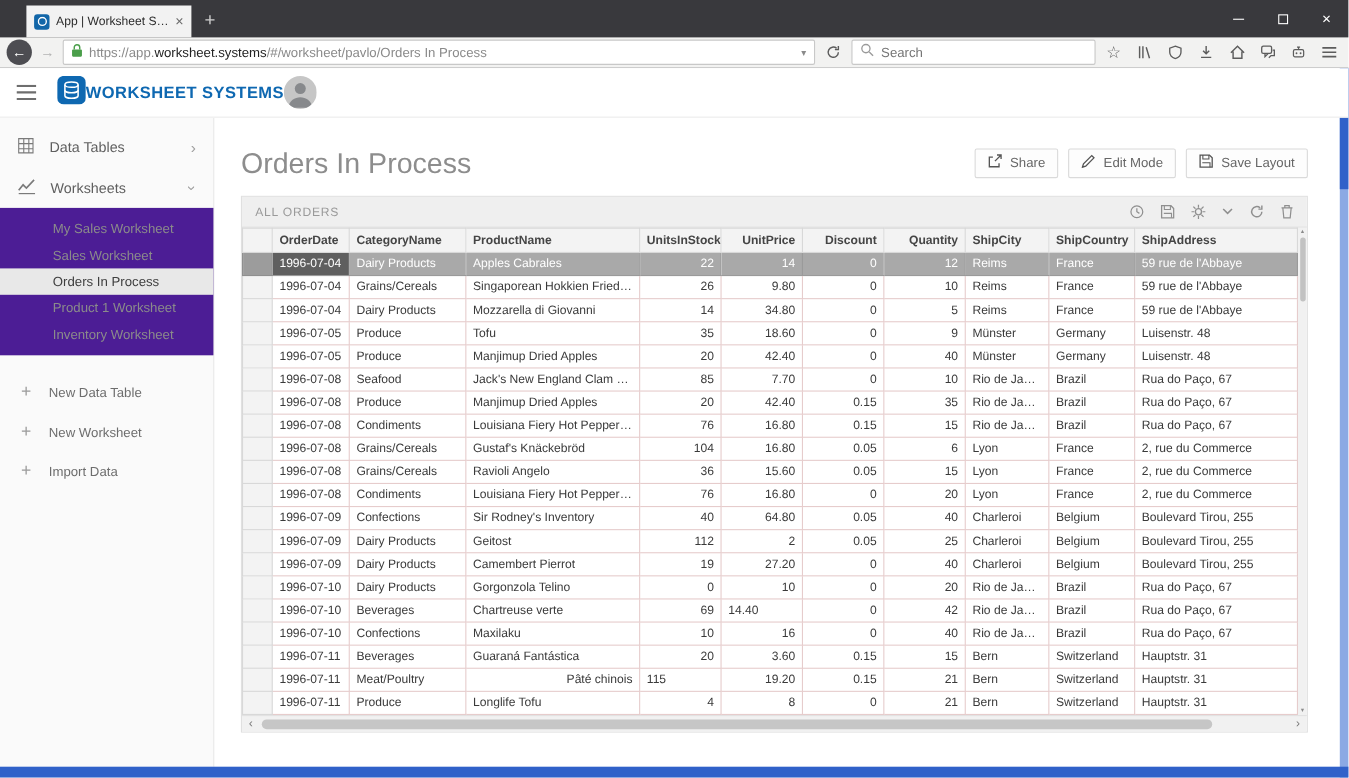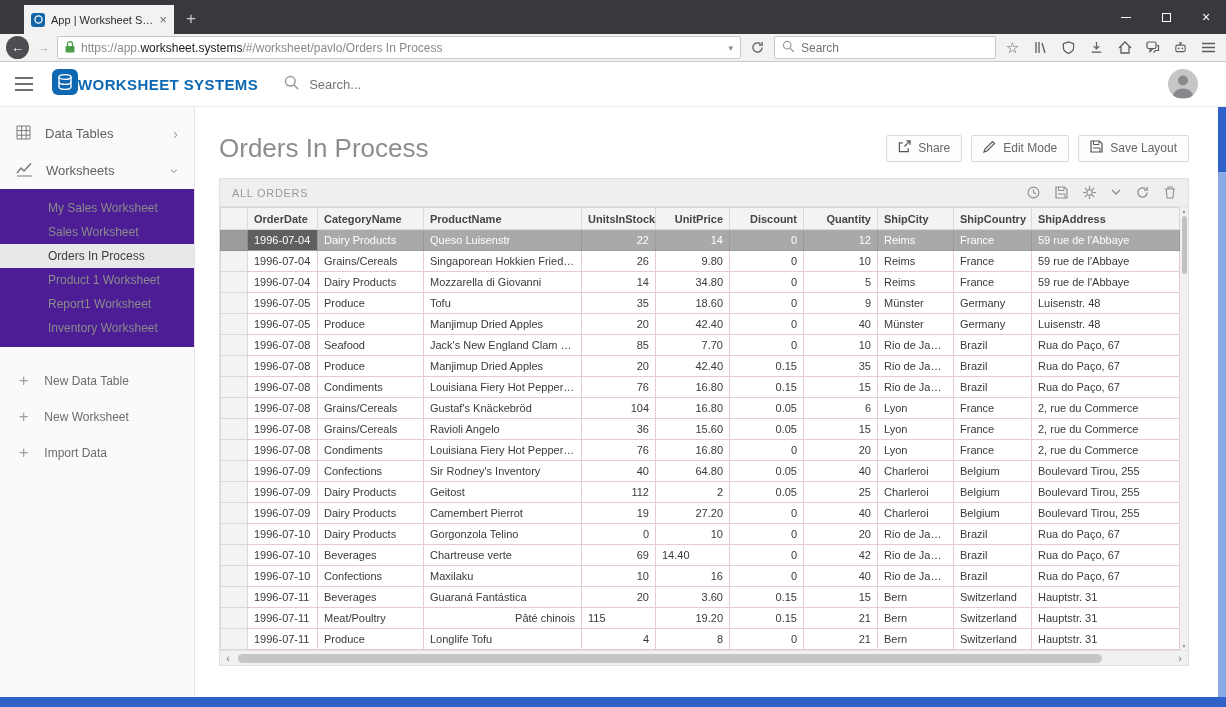--- a/index.html
+++ b/index.html
@@ -196,29 +196,20 @@
     <div class="logo">
       <span>
         <svg width="26" height="26" viewBox="0 0 26 26">
             <rect width="26" height="26" rx="6" fill="#0e68b1"></rect>
             <ellipse cx="13" cy="8" rx="6" ry="2.4" fill="none" stroke="#fff" stroke-width="1.4"></ellipse>
             <path d="M7 8v10c0 1.3 2.7 2.4 6 2.4s6-1.1 6-2.4V8" fill="none" stroke="#fff" stroke-width="1.4"></path>
             <path d="M7 13c0 1.3 2.7 2.4 6 2.4s6-1.1 6-2.4" fill="none" stroke="#fff" stroke-width="1.4"></path>
           </svg>
       </span>
       <span class="logo-text">WORKSHEET SYSTEMS</span>
-    </div>
-    <div class="app-search">
-      <span>
-        <svg width="15" height="15" viewBox="0 0 15 15">
-            <circle cx="6.3" cy="6.3" r="4.8" fill="none" stroke="#9a9a9a" stroke-width="1.5"></circle>
-            <path d="M10 10l4.2 4.2" stroke="#9a9a9a" stroke-width="1.5"></path>
-          </svg>
-      </span>
-      <input placeholder="Search..." style="">
     </div>
     <span class="avatar">
       <svg width="30" height="30" viewBox="0 0 30 30">
           <rect width="30" height="30" fill="#c6c6c6"></rect>
           <circle cx="15" cy="11.5" r="5" fill="#87898c"></circle>
           <path d="M4 29c1-6.5 6-9.5 11-9.5s10 3 11 9.5" fill="#87898c"></path>
         </svg>
     </span>
   </div>
 
@@ -243,21 +234,20 @@
         </span>
         <span>Worksheets</span>
         <span class="chev down">›</span>
       </div>
 
       <div class="ws-list">
           <div class="ws-item">My Sales Worksheet</div>
           <div class="ws-item">Sales Worksheet</div>
           <div class="ws-item selected">Orders In Process</div>
           <div class="ws-item">Product 1 Worksheet</div>
-          <div class="ws-item">Report1 Worksheet</div>
           <div class="ws-item">Inventory Worksheet</div>
         </div>
 
       <div class="side-actions">
         <div class="side-action">
           <span class="plus">+</span>
           <span>New Data Table</span>
         </div>
         <div class="side-action">
           <span class="plus">+</span>
@@ -372,21 +362,21 @@
                   <th style="text-align:left">ShipCity</th>
                   <th style="text-align:left">ShipCountry</th>
                   <th style="text-align:left">ShipAddress</th>
                 </tr>
               </thead>
               <tbody>
                 <tr class="sel">
                   <td class="handle"></td>
                   <td class="focus" style="text-align:left">1996-07-04</td>
                   <td style="text-align:left">Dairy Products</td>
-                  <td style="text-align:left">Queso Luisenstr</td>
+                  <td style="text-align:left">Apples Cabrales</td>
                   <td style="text-align:right">22</td>
                   <td style="text-align:right">14</td>
                   <td style="text-align:right">0</td>
                   <td style="text-align:right">12</td>
                   <td style="text-align:left">Reims</td>
                   <td style="text-align:left">France</td>
                   <td style="text-align:left">59 rue de l'Abbaye</td>
                 </tr>
                 <tr>
                   <td class="handle"></td>

